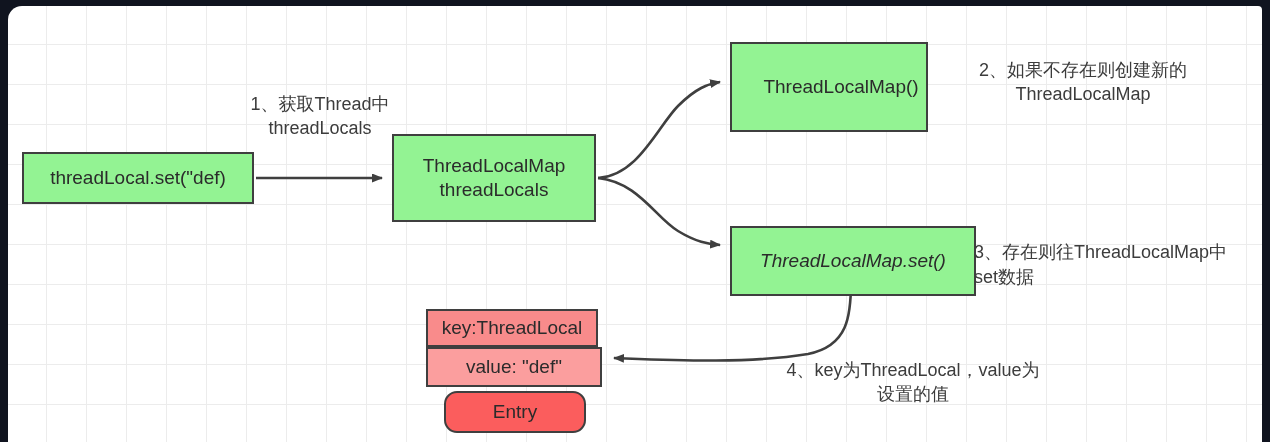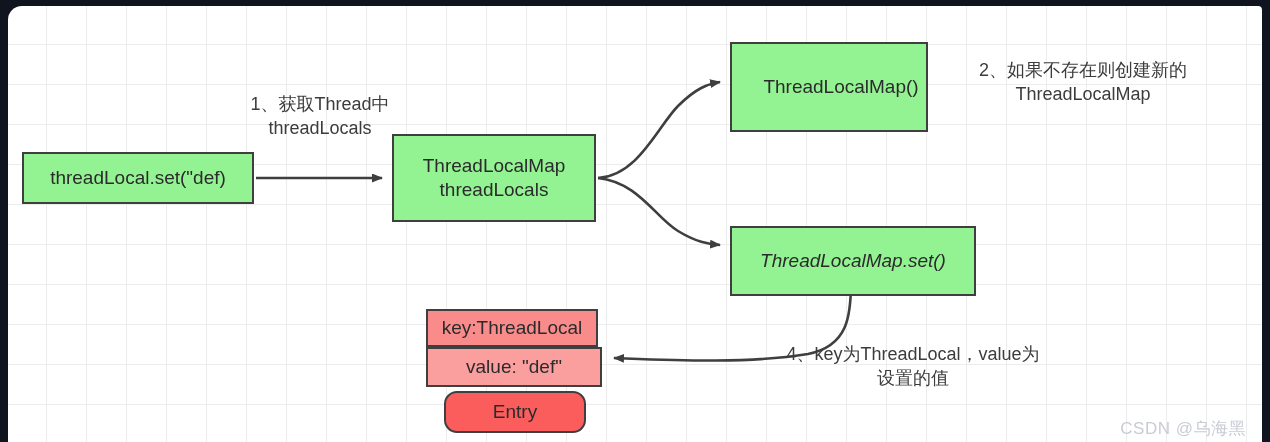--- a/index.html
+++ b/index.html
@@ -62,21 +62,21 @@
     color: #3c3c3c;
     font-size: 18px;
     line-height: 1.35;
     text-align: center;
     white-space: pre-line;
   }
   #ann-1 { left: 212px; top: 86px;  width: 200px; }
   #ann-2 { left: 930px; top: 52px;  width: 290px; }
   #ann-3 { left: 966px; top: 210px; width: 290px; text-align: left; }
   #ann-3 .second { display: block; text-align: left; }
-  #ann-4 { left: 740px; top: 336px; width: 330px; }
+  #ann-4 { left: 740px; top: 352px; width: 330px; }
 
   #edges {
     position: absolute;
     left: 0; top: 0;
     width: 1254px;
     height: 436px;
     pointer-events: none;
   }
   #watermark {
     position: absolute;
@@ -124,20 +124,21 @@
 
   <div class="node entry" id="node-entry-label">Entry</div>
 
   <div class="annotation" id="ann-1">1、获取Thread中
 threadLocals</div>
 
   <div class="annotation" id="ann-2">2、如果不存在则创建新的
 ThreadLocalMap</div>
 
   <div class="annotation" id="ann-3">
+    <span>3、存在则往ThreadLocalMap中</span>
+    <span class="second">set数据</span>
   </div>
 
   <div class="annotation" id="ann-4">4、key为ThreadLocal，value为
 设置的值</div>
 
-  <div id="watermark">CSDN @乌海黑</div>
 
 </div>
 
 </body></html>

